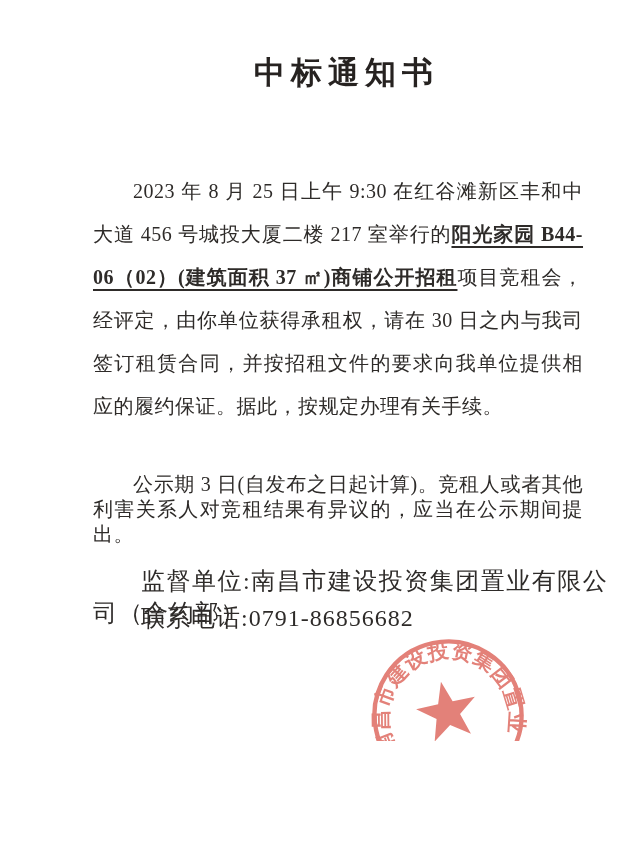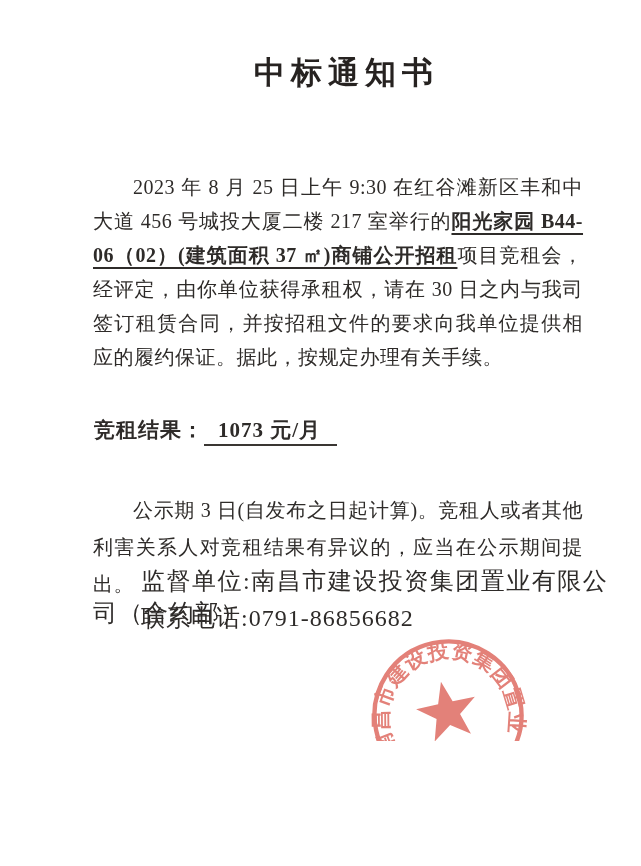--- a/index.html
+++ b/index.html
@@ -36,21 +36,21 @@
     border-bottom: 2px solid #3a3633;
     padding-right: 10px;
     letter-spacing: 3px;
   }
   .addressee .colon { margin-left: 6px; font-weight: 700; }
   .para {
     position: absolute;
     left: 93px;
     width: 490px;
     font-size: 20px;
-    line-height: 34px;
+    line-height: 43px;
     letter-spacing: 0.5px;
     text-align: justify;
     text-justify: inter-character;
   }
   .para.indent { text-indent: 2em; }
   .para1 { top: 170px; }
   .highlight {
     font-weight: 700;
     text-decoration: underline;
     text-underline-offset: 5px;
@@ -61,21 +61,21 @@
     left: 94px;
     top: 416px;
     font-size: 21px;
     font-weight: 700;
     letter-spacing: 1px;
   }
   .result-line .value {
     border-bottom: 2px solid #3a3633;
     padding: 0 16px 2px 14px;
   }
-  .para2 { top: 492px; line-height: 37px; }
+  .para2 { top: 472px; line-height: 25px; }
   .info-line {
     position: absolute;
     left: 93px;
     width: 520px;
     font-size: 24px;
     letter-spacing: 1.5px;
     text-indent: 2em;
   }
   .supervisor-line { top: 565px; }
   .contact-line { top: 602px; letter-spacing: 1px; }
@@ -114,23 +114,20 @@
 
 <div class="page">
 
   <div class="doc-title">中标通知书</div>
 
 
   <div class="para para1 indent">
     <span>2023 年 8 月 25 日上午 9:30 在红谷滩新区丰和中大道 456 号城投大厦二楼 217 室举行的</span><span class="highlight">阳光家园 B44-06（02）(建筑面积 37 ㎡)商铺公开招租</span><span>项目竞租会，经评定，由你单位获得承租权，请在 30 日之内与我司签订租赁合同，并按招租文件的要求向我单位提供相应的履约保证。据此，按规定办理有关手续。</span>
   </div>
 
-  <div class="result-line">
-    <span>竞租结果：</span><span class="value">1073 元/月</span>
-  </div>
 
   <div class="para para2 indent">公示期 3 日(自发布之日起计算)。竞租人或者其他利害关系人对竞租结果有异议的，应当在公示期间提出。</div>
 
   <div class="info-line supervisor-line">监督单位:南昌市建设投资集团置业有限公司（合约部）</div>
 
   <div class="info-line contact-line">联系电话:0791-86856682</div>
 
 
 
   <div class="seal">

